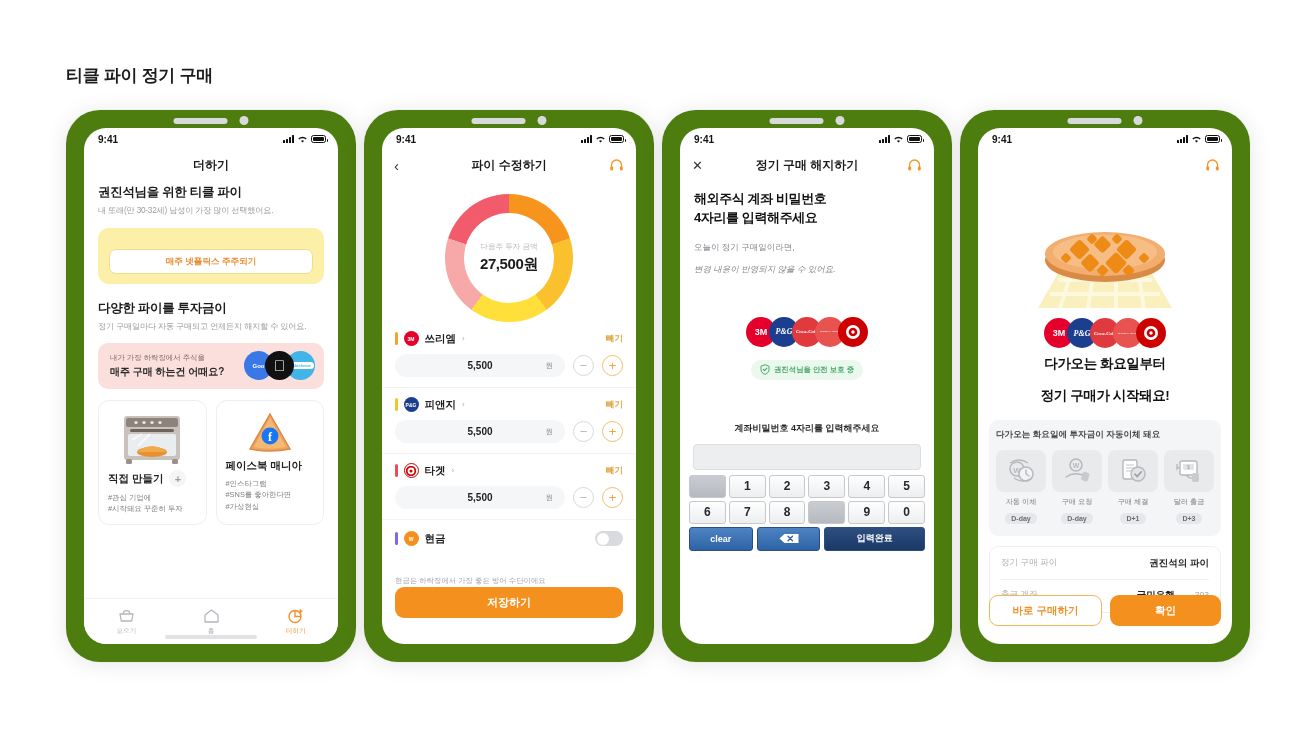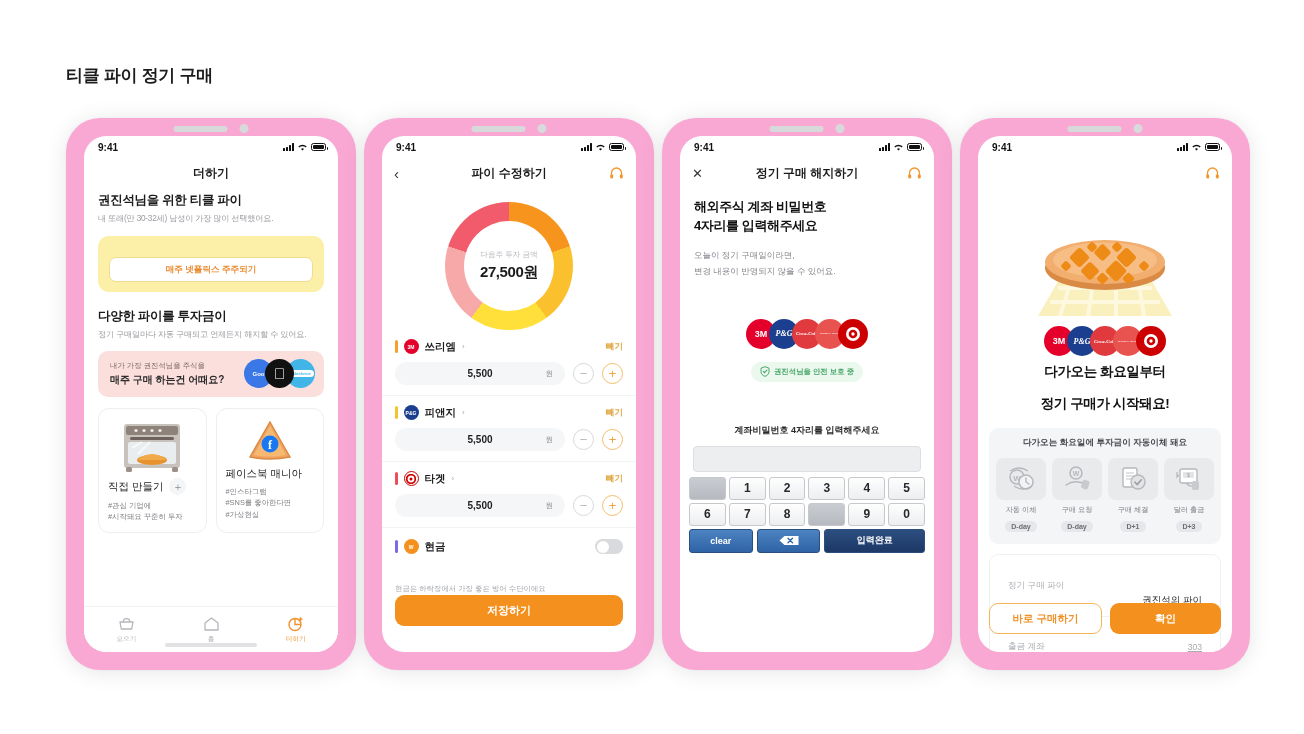--- a/index.html
+++ b/index.html
@@ -11,23 +11,23 @@
     position: relative;
   }
   .page-title {
     position: absolute; left: 66px; top: 64px;
     font-size: 17px; font-weight: bold; color: #1b1b1b;
     letter-spacing: -0.3px;
   }
   .phones { position: absolute; left: 0; top: 110px; width: 1304px; height: 624px; }
 
   .phone {
-    position: absolute; top: 8px;
+    position: absolute; top: 0;
     width: 290px; height: 552px;
-    background: #f9a8d4;
+    background: #4d7c0f;
     border-radius: 34px;
     box-shadow: 0 2px 22px rgba(0,0,0,0.10), 0 0 0 1px rgba(0,0,0,0.015);
   }
   .phone-clip {
     position: absolute; left: 18px; top: 18px;
     width: 254px; height: 516px;
     border-radius: 22px;
     overflow: hidden;
     background: #fff;
   }
@@ -98,21 +98,21 @@
   .lg { width: 29px; height: 29px; border-radius: 50%; display: flex; align-items: center; justify-content: center; font-size: 6px; color: #fff; font-weight: bold; }
   .lg.google { background: #3b78e7; margin-right: -8px; }
   .lg.apple { background: #111; z-index: 2; font-size: 15px; }
   .lg.sf { background: #41b5e8; margin-left: -8px; }
 
   .card-row { display: flex; gap: 9px; padding: 0 14px; margin-top: 11px; }
   .mini-card {
     flex: 1; background: #fff; border: 1px solid #eceef0; border-radius: 11px;
     padding: 9px; min-height: 118px;
   }
-  .mc-title { font-size: 10.5px; font-weight: normal; color: #222; display: flex; align-items: center; gap: 6px; text-align: right; }
+  .mc-title { font-size: 10.5px; font-weight: bold; color: #222; display: flex; align-items: center; gap: 6px; text-align: right; }
   .plus-circ { width: 17px; height: 17px; border-radius: 50%; background: #f4f5f6; color: #9aa0a6; display:flex;align-items:center;justify-content:center; font-size: 11px; }
   .mc-tags { font-size: 7.4px; color: #7d7d83; line-height: 1.55; margin-top: 5px; }
   .oven { width: 72px; height: 52px; margin: 2px auto 6px; position: relative; }
   .pieicon { width: 46px; height: 42px; margin: 2px auto 5px; position: relative; }
 
   .tabbar {
     position: absolute; left: 0; right: 0; bottom: 0; height: 46px;
     background: rgba(255,255,255,0.97); display: flex; align-items: center;
     border-top: 1px solid #f2f2f4;
   }
@@ -186,30 +186,30 @@
   .key.wide { font-size: 9px; color: #fff; border-color: #2b4f7c; }
   .key.blue { background: linear-gradient(#4d83c2,#2e63a5); }
   .key.navy { background: linear-gradient(#2d4f80,#1b3866); }
   .kp-bot { display: flex; gap: 4px; margin-top: 2px; }
   .kp-bot .key { height: 24px; }
 
   
   .pie-hero { height: 138px; display:flex; align-items:center; justify-content:center; }
   .p4-h { text-align: center; font-size: 13.5px; font-weight: bold; color: #121212; line-height: 1.5; margin-top: 6px; letter-spacing: -0.4px; }
   .gray-panel { margin: 13px 11px 0; background: #f4f5f7; border-radius: 9px; padding: 9px 7px 11px; }
-  .gp-title { text-align: center; font-size: 8.6px; font-weight: bold; color: #45474c; }
+  .gp-title { font-size: 8.6px; font-weight: bold; color: #45474c; }
   .steps { display: flex; gap: 6px; margin-top: 9px; }
   .step { flex: 1; text-align: center; }
   .step-ic { width: 100%; height: 42px; background: #e9eaec; border-radius: 8px; display:flex;align-items:center;justify-content:center; }
   .step-lbl { font-size: 7.2px; color: #7e8085; margin-top: 5px; }
   .step-dday { display:inline-block; margin-top: 4px; font-size: 7px; font-weight: bold; color: #6b6d72; background: #e6e7ea; border-radius: 6px; padding: 2px 6px; }
-  .white-panel { margin: 10px 11px 0; background: #fff; border: 1px solid #eeeff1; border-radius: 9px; padding: 10px 18px; }
+  .white-panel { margin: 10px 11px 0; background: #fff; border: 1px solid #eeeff1; border-radius: 9px; padding: 10px 11px; }
   .wp-row { display: flex; align-items: center; }
   .wp-k { font-size: 8.6px; color: #a9abb0; }
-  .wp-v { margin-left: auto; font-size: 9.5px; font-weight: normal; color: #1f1f1f; margin-top: 29px; }
+  .wp-v { margin-left: auto; font-size: 9.5px; font-weight: bold; color: #1f1f1f; }
   .wp-div { height: 1px; background: #f0f1f3; margin: 9px 0; }
   .p4-actions { position: absolute; left: 11px; right: 11px; bottom: 18px; display: flex; gap: 8px; }
   .btn-outline {
     flex: 1; height: 31px; border: 1.4px solid #f4b458; border-radius: 9px; background: #fff;
     display:flex;align-items:center;justify-content:center; font-size: 10.5px; font-weight: bold; color: #ef9229; cursor:pointer;
   }
   .btn-solid {
     flex: 1; height: 31px; border-radius: 9px; background: #F4911E;
     display:flex;align-items:center;justify-content:center; font-size: 10.5px; font-weight: bold; color: #fff; cursor:pointer;
   }
@@ -255,21 +255,21 @@
           <div class="yc-btn">매주 넷플릭스 주주되기</div>
         </div>
 
         <div class="sec" style="margin-top:16px;">
           <div class="s-head">다양한 파이를 투자금이</div>
           <div class="s-sub">정기 구매일마다 자동 구매되고 언제든지 해지할 수 있어요.</div>
         </div>
 
         <div class="pink-banner">
           <div>
-            <div class="pb-s">내가 가장 권진석님을 주식을</div>
+            <div class="pb-s">내가 가장 하락장에서 주식을</div>
             <div class="pb-b">매주 구매 하는건 어때요?</div>
           </div>
           <div class="logo-stack">
             <div class="lg google">Goo</div>
             <div class="lg apple"></div>
             <div class="lg sf">
                 <span style="font-size:4.2px;background:#fff;color:#41b5e8;border-radius:6px;padding:1px 3px;">salesforce</span>
               </div>
           </div>
         </div>
@@ -500,21 +500,21 @@
               <rect x="1.2" y="8.3" width="3" height="4.2" rx="1.5" fill="#f2952a"></rect>
               <rect x="10.8" y="8.3" width="3" height="4.2" rx="1.5" fill="#f2952a"></rect>
             </svg>
         </span>
       </div>
       <div class="scroll">
         <div class="sec" style="padding-top:10px;">
           <div class="p3-h">해외주식 계좌 비밀번호</div>
           <div class="p3-h">4자리를 입력해주세요</div>
           <div class="p3-p">오늘이 정기 구매일이라면,</div>
-          <div class="p3-p" style="margin-top:3px;">변경 내용이 반영되지 않을 수 있어요.</div>
+          <div class="p3-p" style="margin-top:9px;font-style:italic;">변경 내용이 반영되지 않을 수 있어요.</div>
         </div>
         <div class="brandrow">
           <div class="brand" style="background:#E4002B;font-size:9px;">3M</div>
           <div class="brand" style="background:#1B3F8E;font-size:8px;font-style:italic;font-family:'Liberation Serif',serif;">P&amp;G</div>
           <div class="brand" style="background:#E03A3E;font-size:5px;font-family:'Liberation Serif',serif;font-style:italic;">Coca-Cola</div>
           <div class="brand" style="background:#E8524F;font-size:2.6px;font-family:'Liberation Serif',serif;font-style:italic;font-weight:normal;">Johnson &amp; Johnson</div>
           <div class="brand" style="background:#CC0000;">
             <svg width="22" height="22" viewBox="0 0 22 22">
                 <circle cx="11" cy="11" r="10" fill="#CC0000"></circle>
                 <circle cx="11" cy="11" r="7" fill="#fff"></circle>

